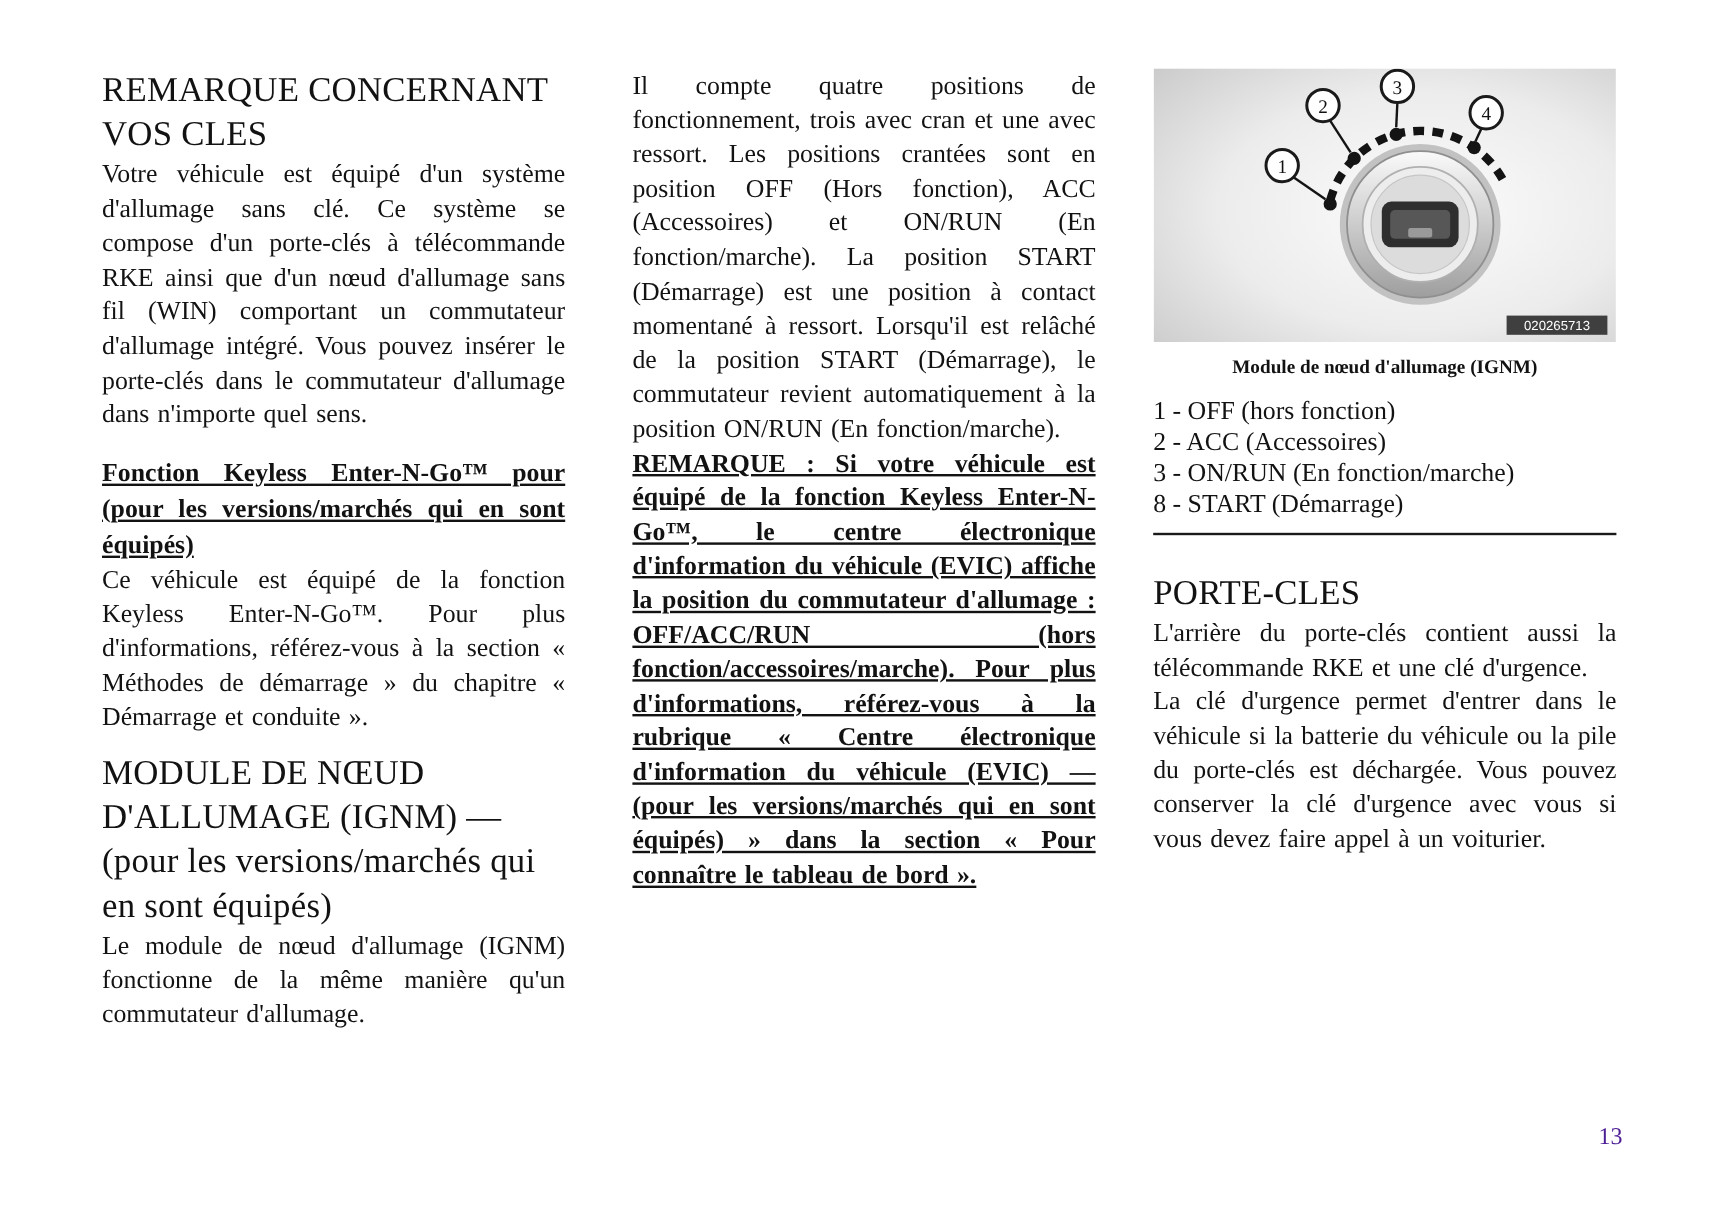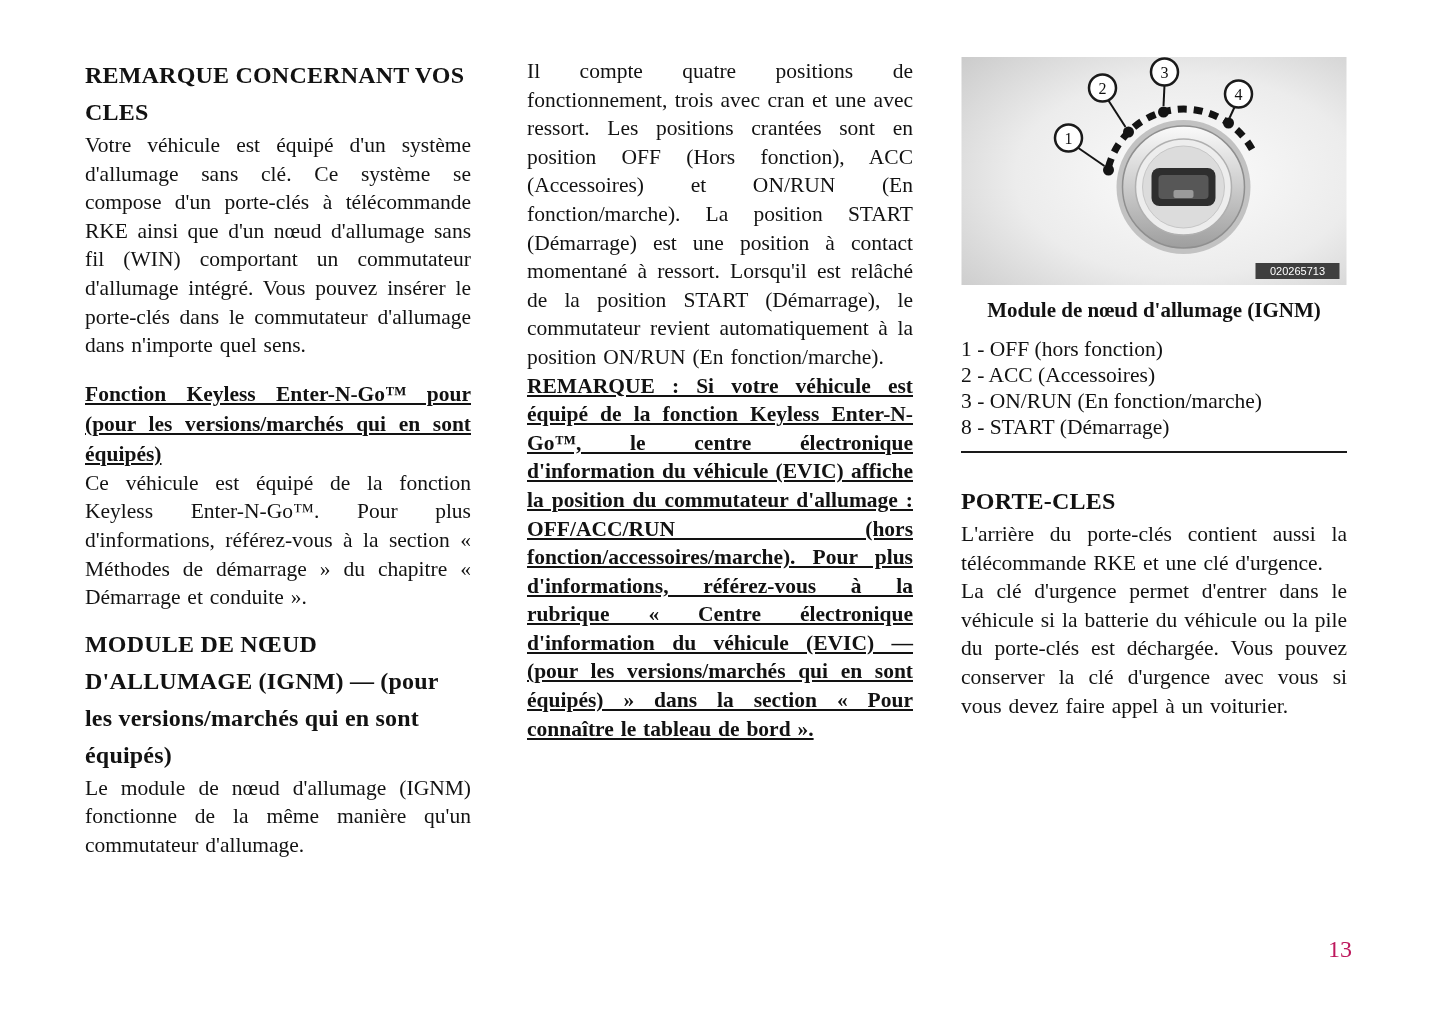--- a/index.html
+++ b/index.html
@@ -10,49 +10,49 @@
     -webkit-hyphens:auto; hyphens:auto;
   }
   .page { position:relative; width:1445px; height:1026px; background:#ffffff; overflow:hidden; }
   .col { position:absolute; top:57px; width:386px; }
   .col-1 { left:85px; }
   .col-2 { left:527px; }
   .col-3 { left:961px; }
   .col > *:first-child { margin-top:0; }
 
   h1.h-major {
-    font-size:24px; line-height:37px; font-weight:700;
+    font-size:29px; line-height:37px; font-weight:400;
     letter-spacing:0.2px;
   }
   h2.h-minor {
     font-size:21.5px; line-height:30px; font-weight:700;
     text-align:justify; margin-top:19px;text-decoration:underline;
   }
   p.body {
     font-size:21.5px; line-height:28.6px; text-align:justify;
     margin-top:0; word-spacing:1.5px;
   }
   .h-gap { margin-top:14px; }
   .note { font-weight:700;text-decoration:underline; }
 
   figure.fig { margin:0; }
   .fig-img { display:block; width:386px; height:228px; }
   figcaption.caption {
-    font-weight:700; font-size:21px; text-align:center; margin-top:13px;
+    font-weight:700; font-size:16px; text-align:center; margin-top:13px;
   }
   ul.legend {
     list-style:none; margin-top:13px;
     font-size:21.5px; line-height:26px;
   }
   .rule { height:0; border:0; border-top:2px solid #1a1a1a; margin-top:11px; width:386px; }
   .h-porte { margin-top:30px; }
 
   .page-number {
     position:absolute; top:936px; right:93px;
-    font-size:24px; color:#be185d;margin-left:26px;
+    font-size:20px; color:#4c1d95;margin-left:26px;
   }
 </style>
 </head>
 <body>
 
 <div class="page">
 
   <section class="col col-1">
     <h1 class="h-major">REMARQUE CONCERNANT VOS CLES</h1>
     <p class="body">Votre véhicule est équipé d'un système d'allumage sans clé. Ce système se compose d'un porte-clés à télécommande RKE ainsi que d'un nœud d'allumage sans fil (WIN) comportant un commutateur d'allumage intégré. Vous pouvez insérer le porte-clés dans le commutateur d'allumage dans n'importe quel sens.</p>

